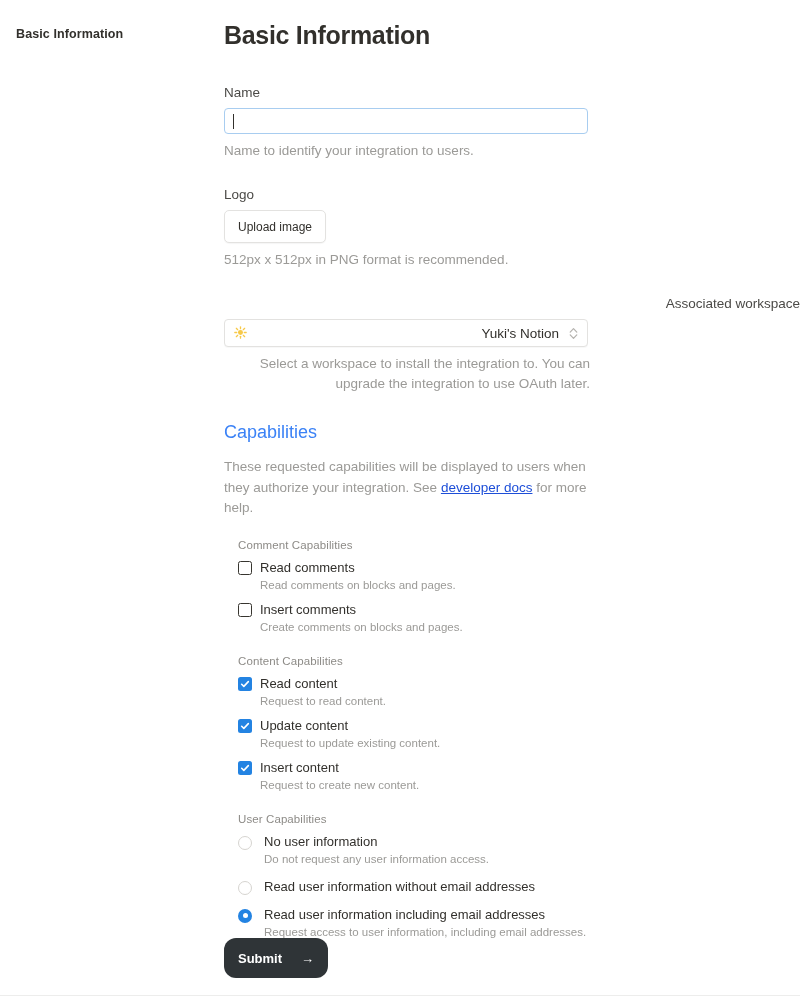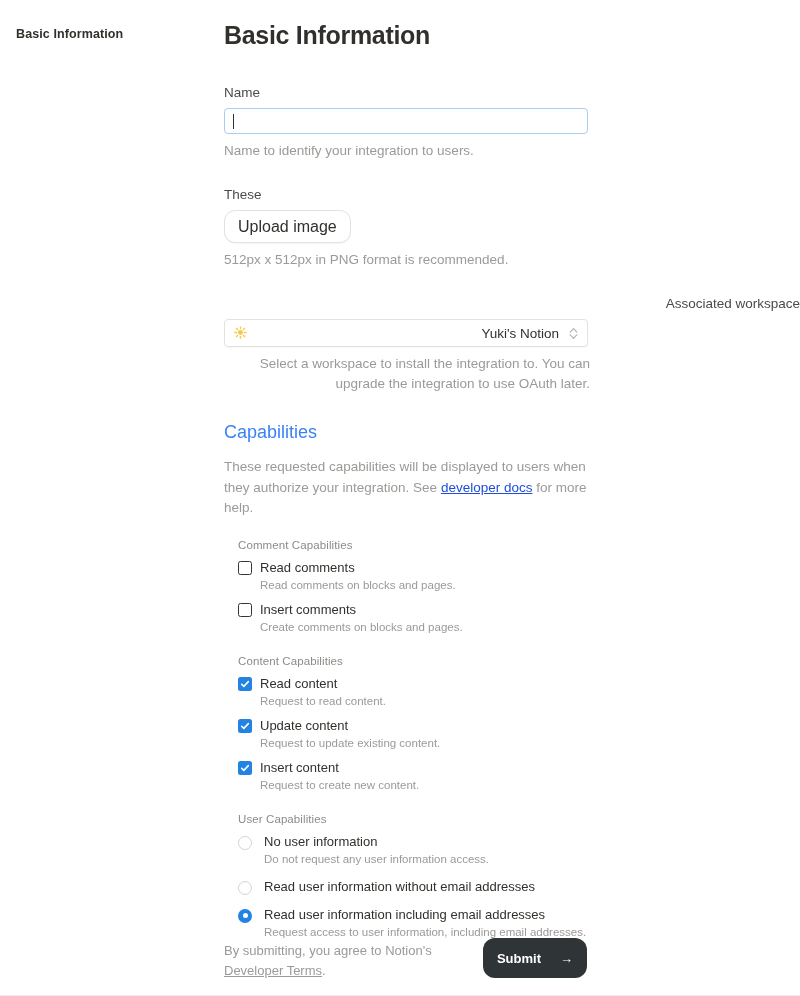--- a/index.html
+++ b/index.html
@@ -90,23 +90,23 @@
   .block-logo { margin-top: 24px; }
 
   
   .upload-btn {
     display: inline-flex;
     align-items: center;
     justify-content: center;
     height: 33px;
     padding: 0 13px;
     border: 1px solid #e3e2e0;
-    border-radius: 11px;
+    border-radius: 5px;
     background: #fff;
-    font-size: 16px;
+    font-size: 12px;
     color: #32302c;
     cursor: pointer;
     box-shadow: 0 1px 1px rgba(15,15,15,0.04);
   }
 
   
   .select-box {
     width: 364px;
     height: 28px;
     border: 1px solid #e3e2e0;
@@ -273,21 +273,21 @@
   <div class="block">
     <div class="field-label">Name</div>
     <div class="text-input">
       <span class="caret"></span>
       <span class="input-value" placeholder=""></span>
     </div>
     <div class="field-hint">Name to identify your integration to users.</div>
   </div>
 
   <div class="block block-logo">
-    <div class="field-label">These</div>
+    <div class="field-label">Logo</div>
     <button class="upload-btn">Upload image</button>
     <div class="field-hint">512px x 512px in PNG format is recommended.</div>
   </div>
 
   <div class="block" style="margin-top:21px;text-align:right;">
     <div class="field-label">Associated workspace</div>
     <div class="select-box">
       <span class="select-emoji">
         <svg width="13" height="13" viewBox="0 0 24 24">
           <circle cx="12" cy="12" r="4.6" fill="#f7c948"></circle>
@@ -395,18 +395,17 @@
               <div class="opt-label">Read user information including email addresses</div>
               <div class="opt-sub">Request access to user information, including email addresses.</div>
             </div>
           </div>
         </div>
       </div>
   </div>
 </div>
 
 <div class="footer">
-  <div class="footer-text"><span>By submitting, you agree to Notion's </span><span class="footer-link">Developer Terms</span><span>.</span></div>
   <button class="submit-btn">
     <span>Submit</span>
     <span>→</span>
   </button>
 </div>
 
 </body></html>

